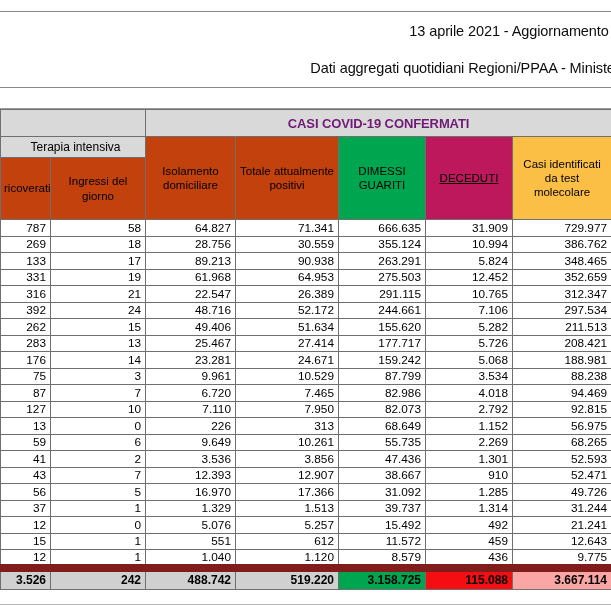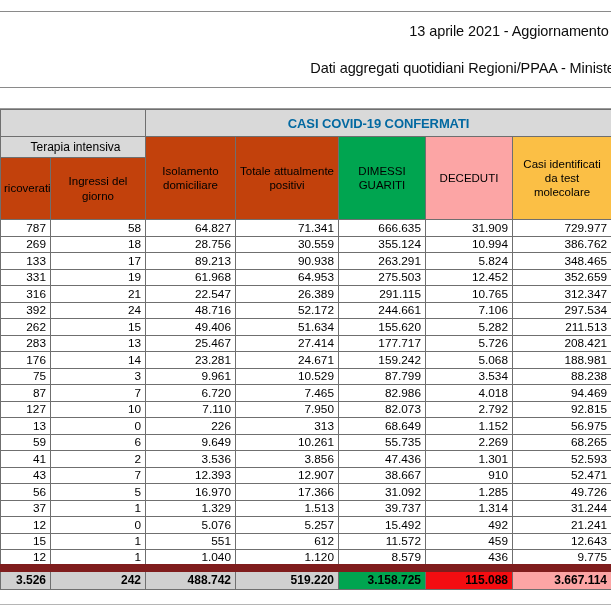--- a/index.html
+++ b/index.html
@@ -77,21 +77,21 @@
 
   
   .banner {
     background: #d9d9d9;
     height: 27px;
     text-align: center;
     font-weight: bold;
     font-size: 13px;
     letter-spacing: -0.1px;
     vertical-align: middle;
-    color: #0369a1;
+    color: #701a75;
   }
   .banner-left {
     background: #d9d9d9;
   }
 
   
   .grouphdr {
     background: #d9d9d9;
     height: 21px;
     font-size: 12px;
@@ -105,21 +105,21 @@
     height: 62px;
     text-align: center;
     vertical-align: middle;
     font-size: 11.5px;
     font-weight: normal;
     line-height: 1.22;
     padding: 0 3px !important;
   }
   .hdr.tall { height: 83px; }
   .hdr-green  { background: #00A550; }
-  .hdr-red    { background: #fca5a5; }
+  .hdr-red    { background: #be185d; text-decoration: underline; }
   .hdr-orange { background: #FBBF45; }
 
   
   td.num {
     height: 16.5px;
     text-align: right;
     padding-right: 4px !important;
     vertical-align: middle;
     background: #ffffff;
     font-size: 11.8px;

